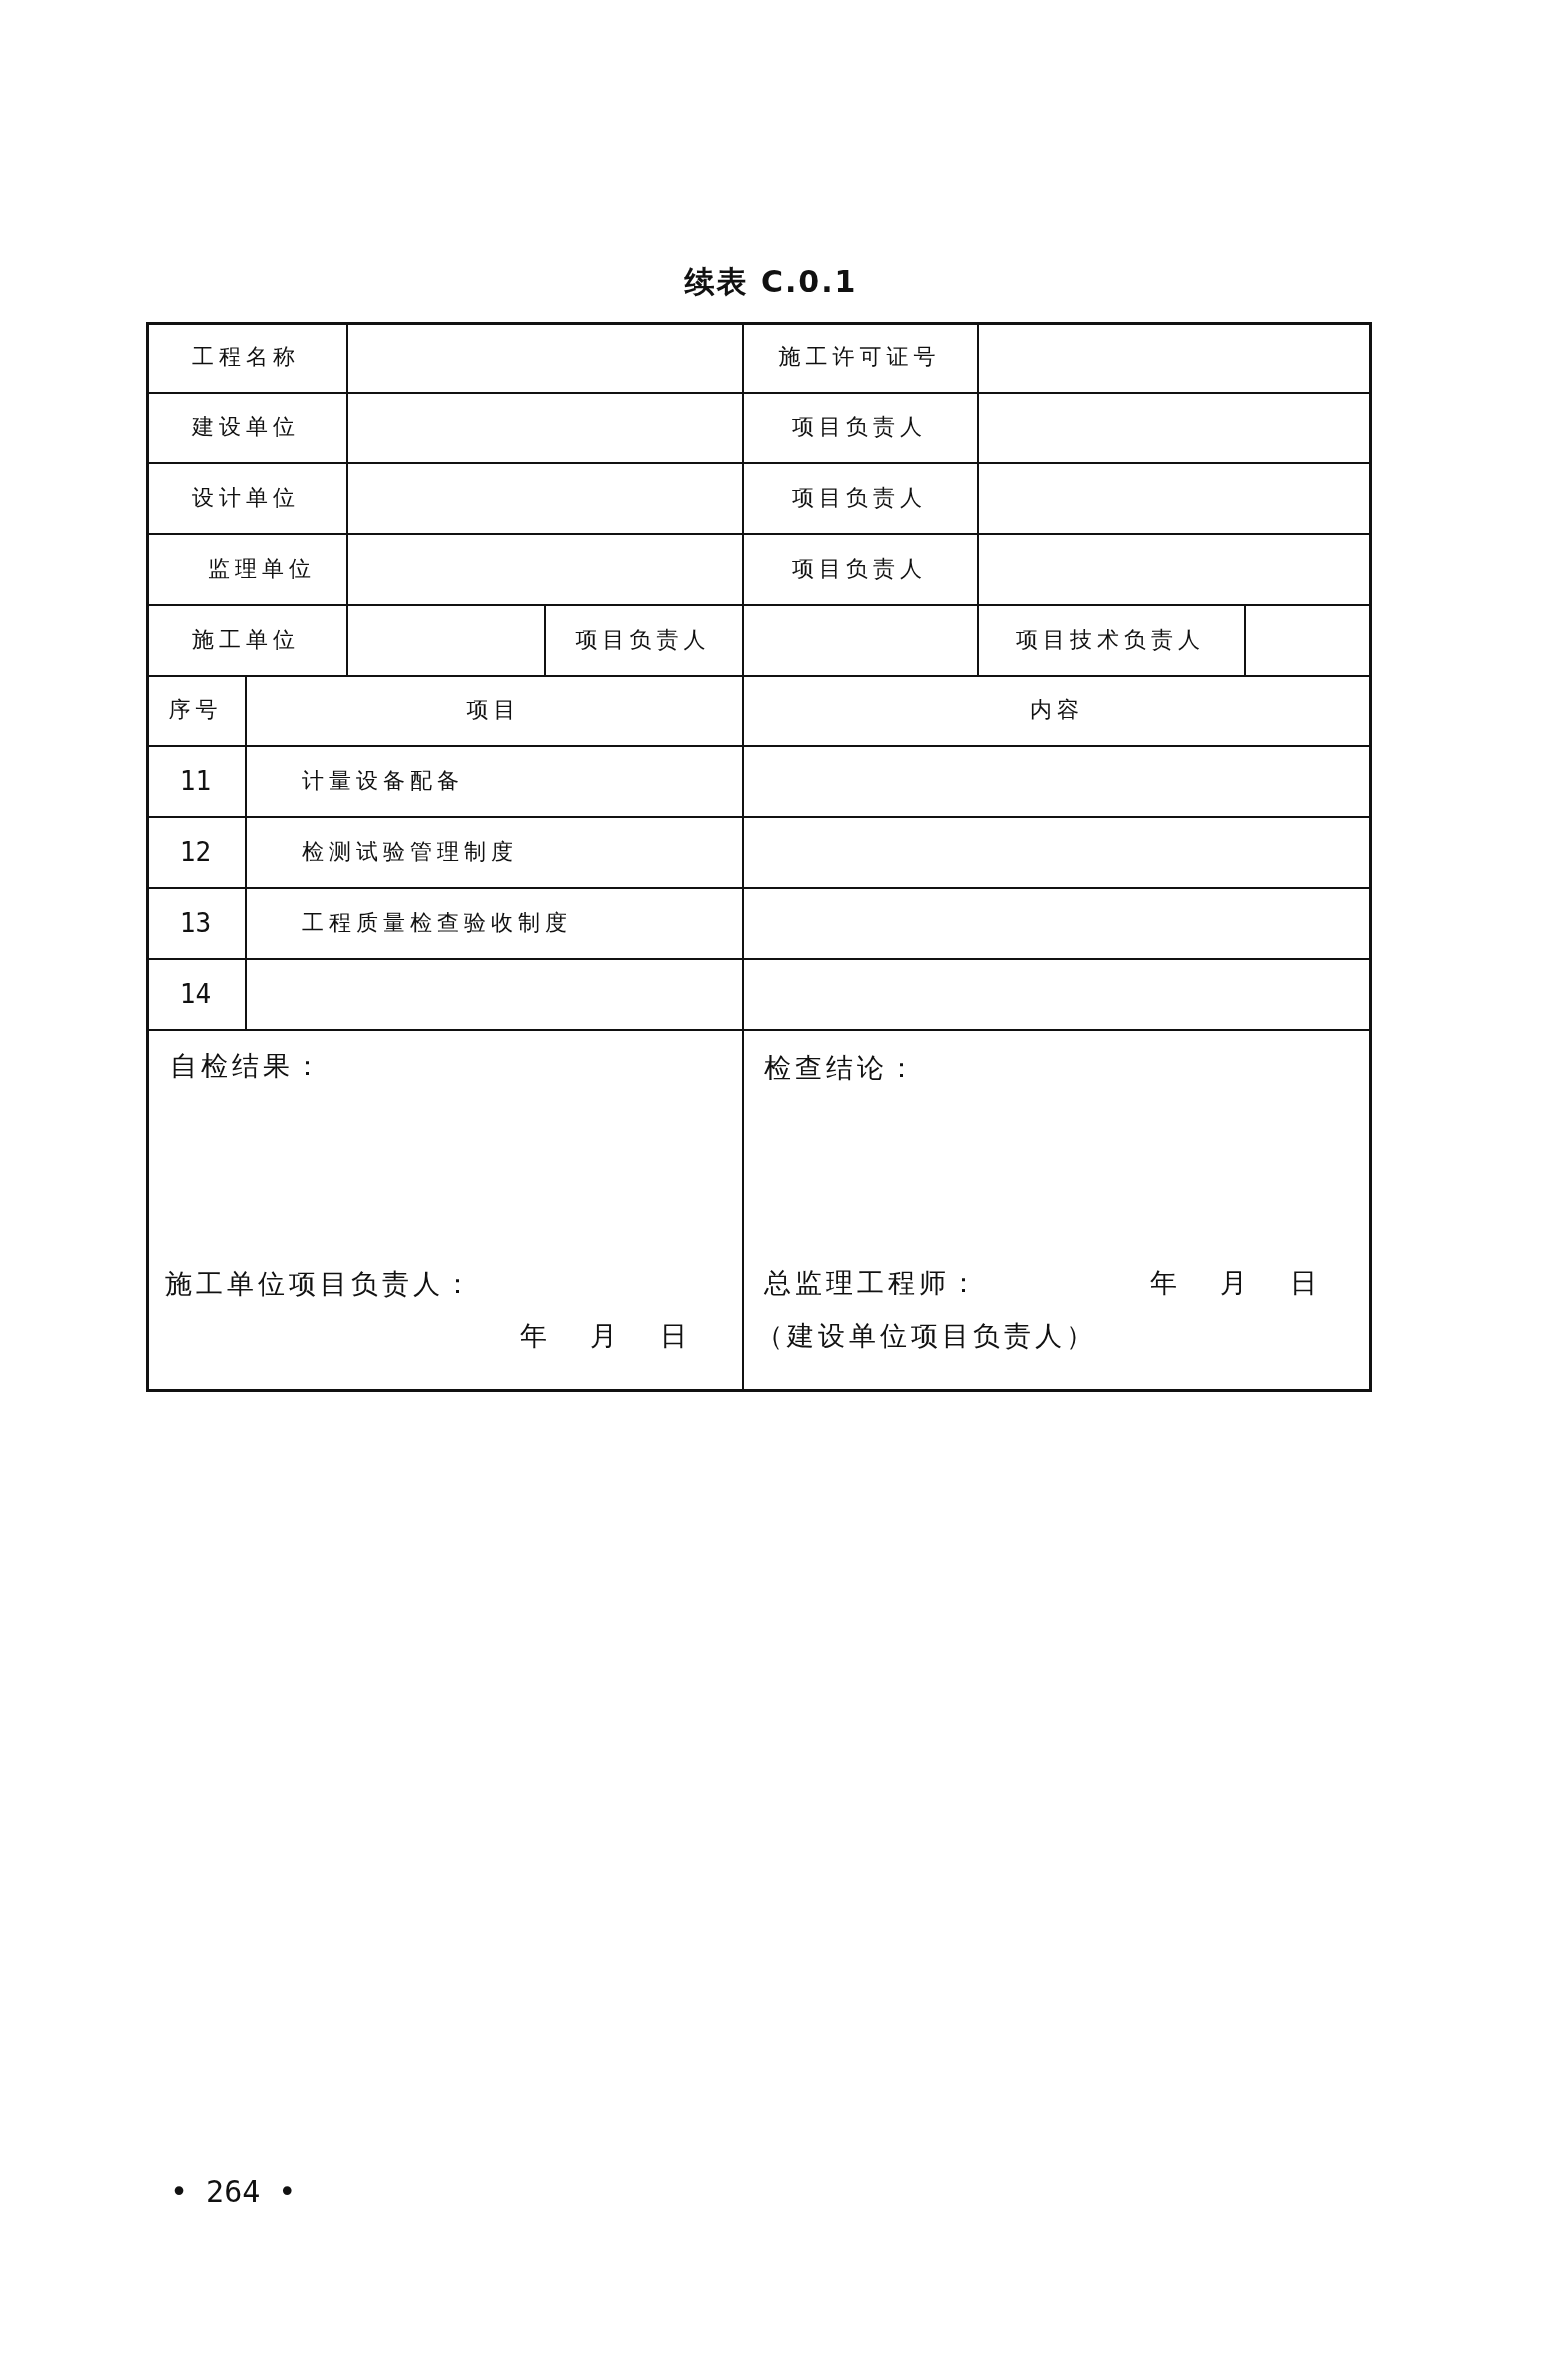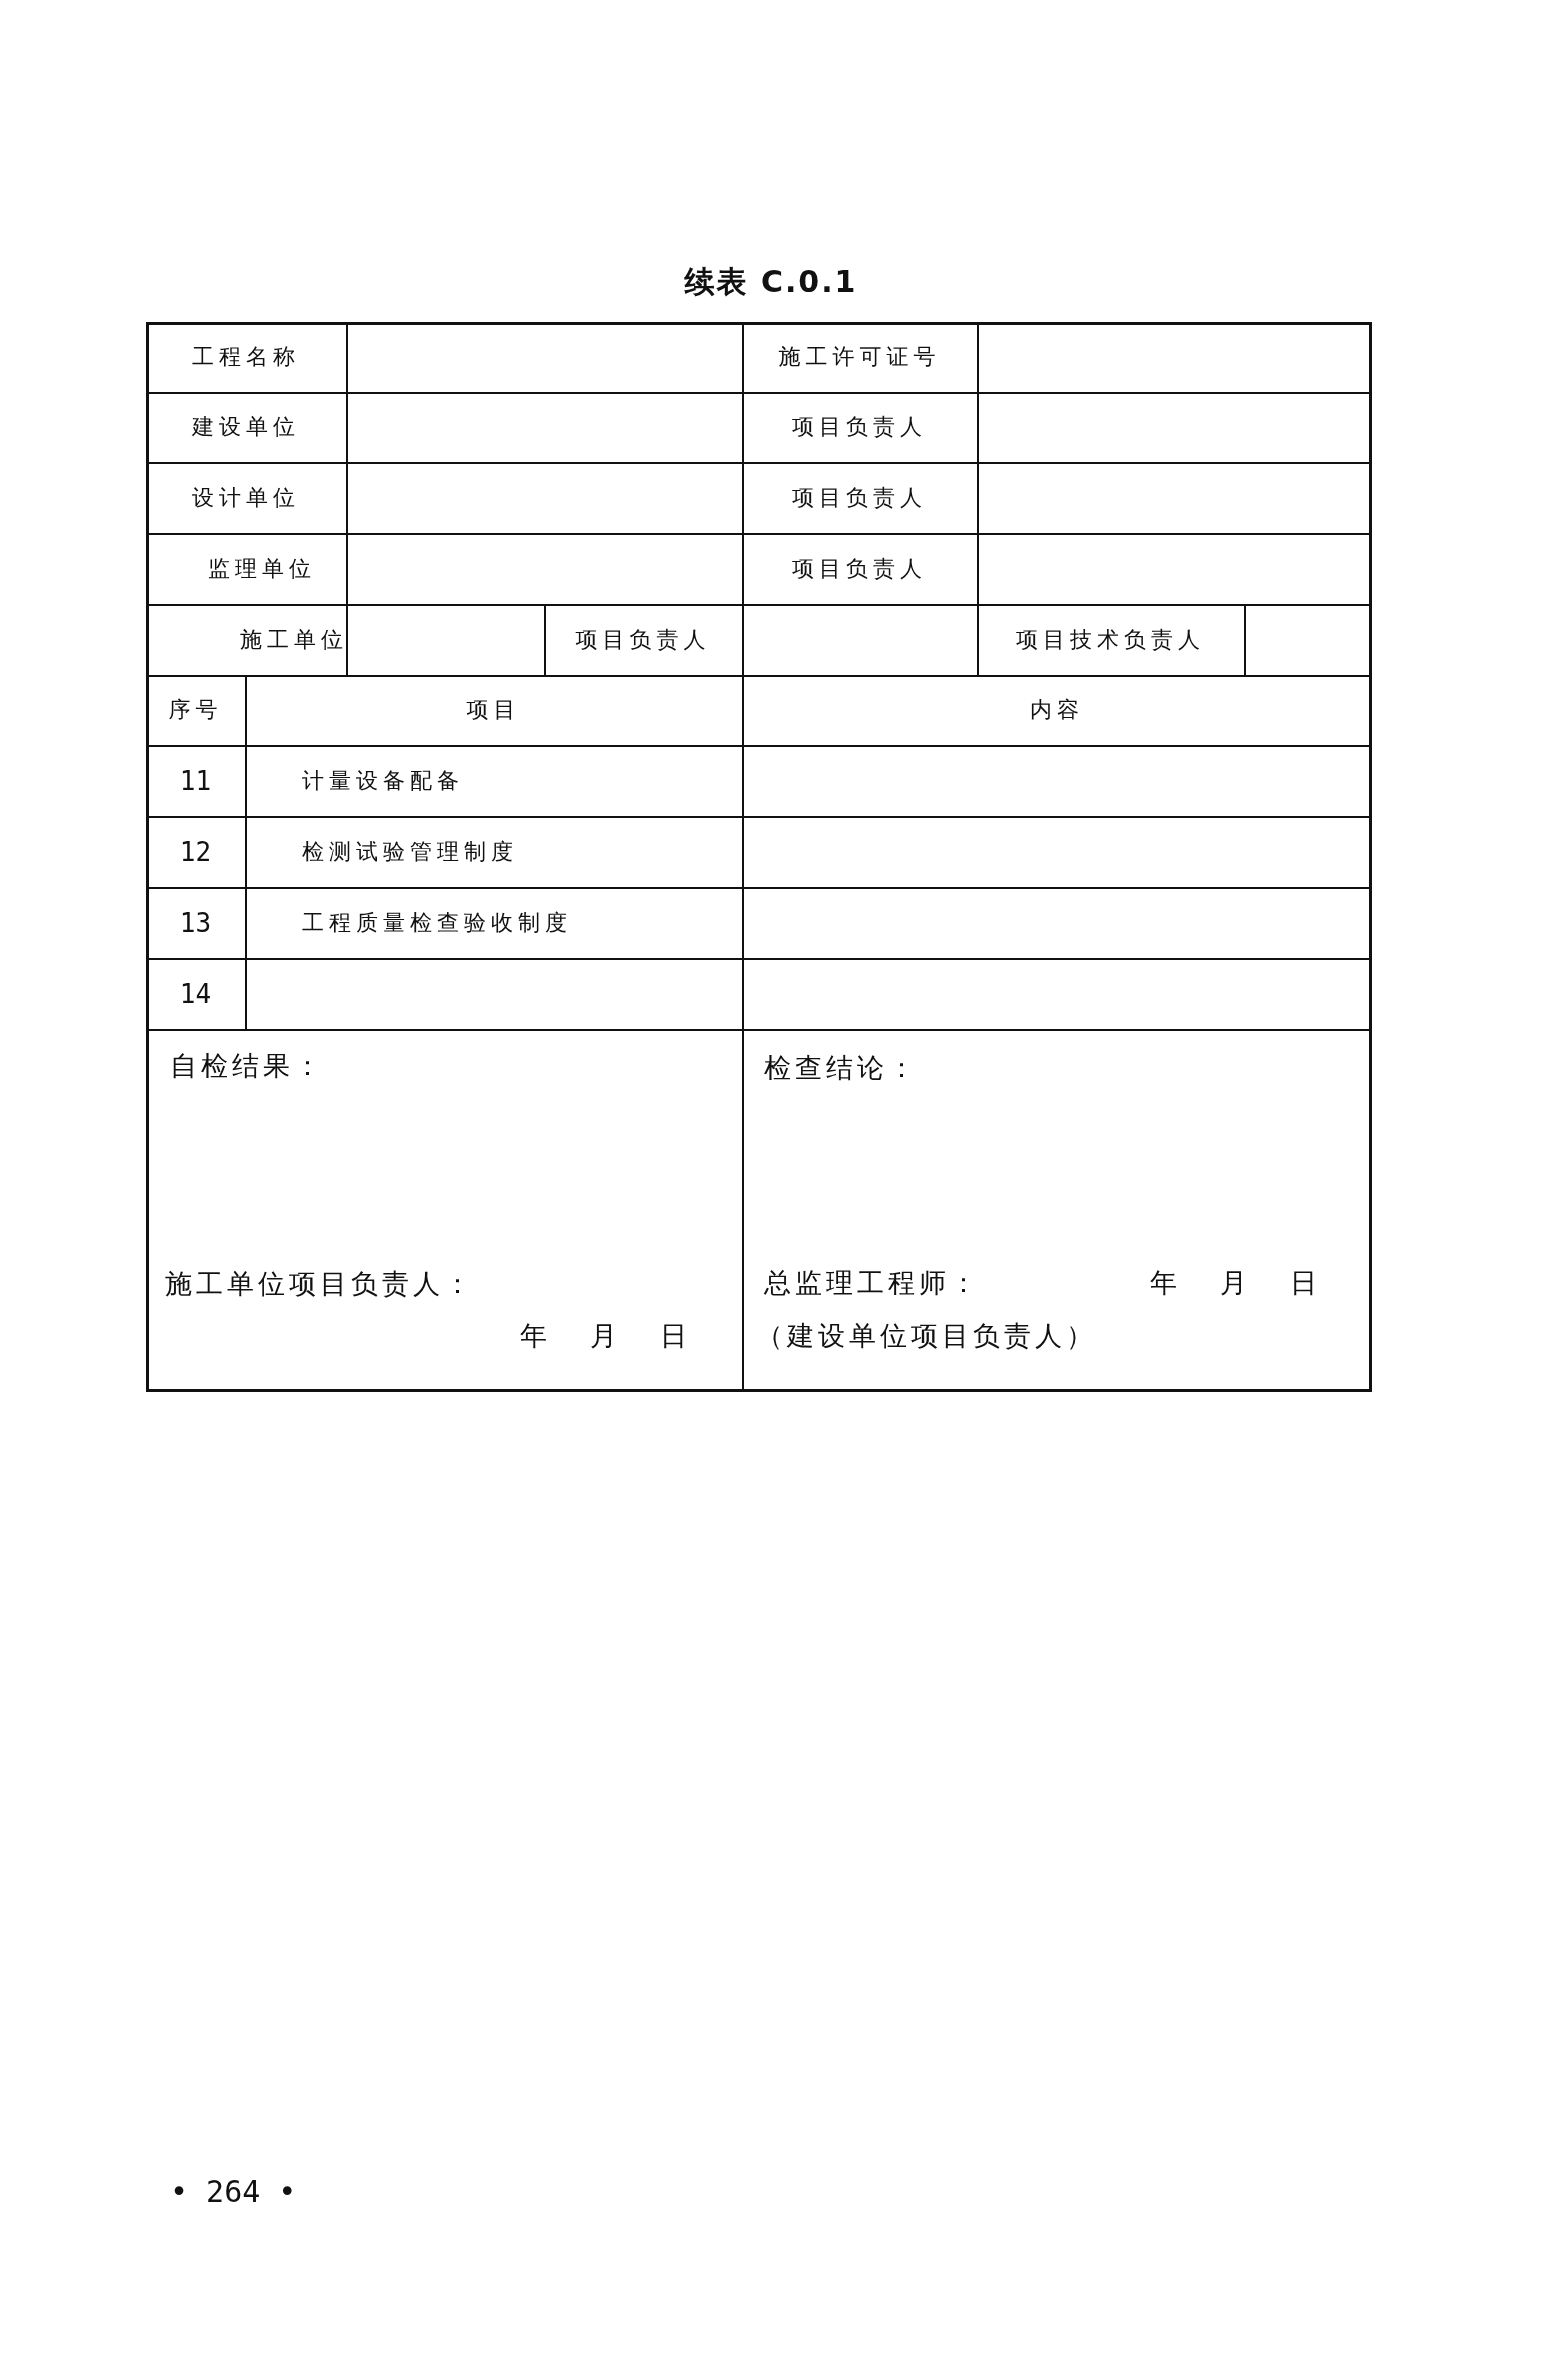--- a/index.html
+++ b/index.html
@@ -61,21 +61,21 @@
 <div class="cell" style="left:146px; top:462px; width:200px; height:71px;">设计单位</div>
 <div class="input-area" style="left:348px; top:464px; width:392px; height:67px;"></div>
 <div class="cell" style="left:742px; top:462px; width:235px; height:71px;">项目负责人</div>
 <div class="input-area" style="left:979px; top:464px; width:390px; height:67px;"></div>
 
 <div class="cell" style="left:146px; top:533px; width:232px; height:71px;text-align:center;">监理单位</div>
 <div class="input-area" style="left:348px; top:535px; width:392px; height:67px;"></div>
 <div class="cell" style="left:742px; top:533px; width:235px; height:71px;">项目负责人</div>
 <div class="input-area" style="left:979px; top:535px; width:390px; height:67px;"></div>
 
-<div class="cell" style="left:146px; top:604px; width:200px; height:71px;padding-left:48px;">施工单位</div>
+<div class="cell" style="left:146px; top:604px; width:200px; height:71px;">施工单位</div>
 <div class="input-area" style="left:348px; top:606px; width:194px; height:67px;"></div>
 <div class="cell" style="left:544px; top:604px; width:198px; height:71px;">项目负责人</div>
 <div class="input-area" style="left:744px; top:606px; width:231px; height:67px;"></div>
 <div class="cell" style="left:977px; top:604px; width:267px; height:71px;">项目技术负责人</div>
 <div class="input-area" style="left:1246px; top:606px; width:123px; height:67px;"></div>
 
 <div class="cell" style="left:146px; top:675px; width:99px; height:70px;">序号</div>
 <div class="cell" style="left:245px; top:675px; width:497px; height:70px;">项目</div>
 <div class="cell" style="left:742px; top:675px; width:630px; height:70px;">内容</div>
 

